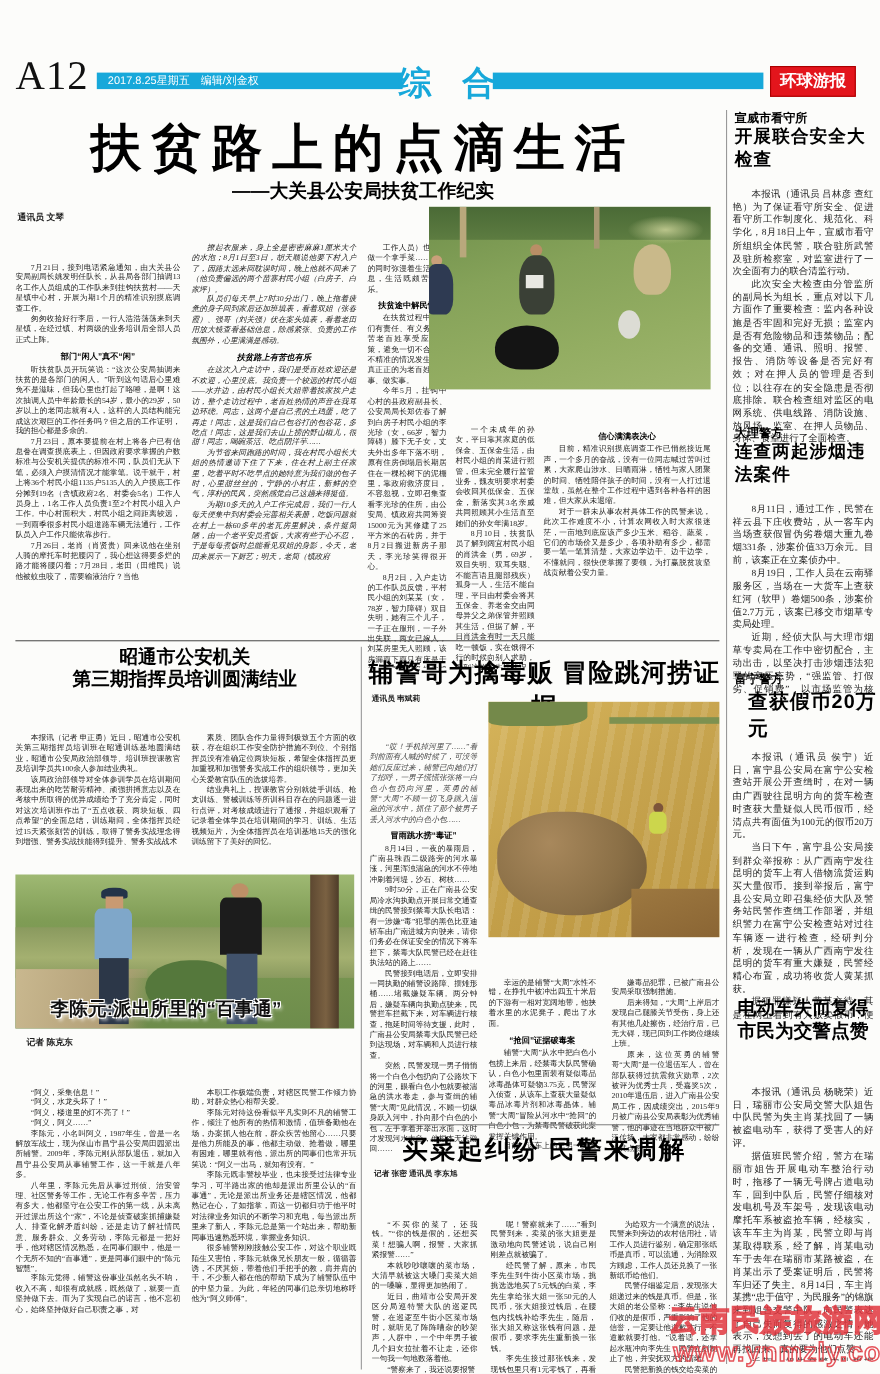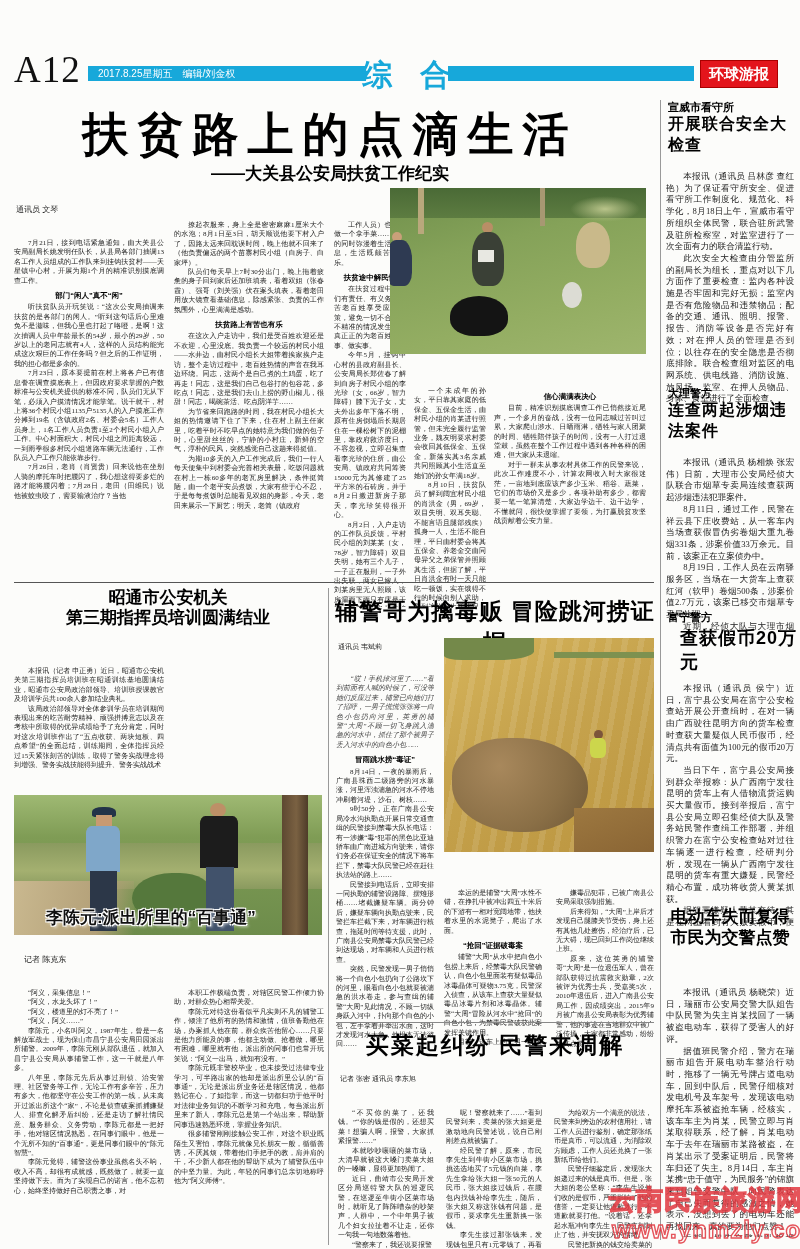--- a/index.html
+++ b/index.html
@@ -13,21 +13,21 @@
   .bar{background:var(--accent);height:15px;}
   .section{color:var(--accent);font-family:"Liberation Sans",sans-serif;font-weight:bold;
            font-size:30px;letter-spacing:10px;}
   .brand{background:var(--brand);color:#fff;font-family:"Liberation Sans",sans-serif;font-weight:bold;
          font-size:15px;line-height:26px;text-align:center;border:1px solid #a00;}
   
   .mainTitle{font-family:"Liberation Sans","DejaVu Sans",sans-serif;font-weight:900;font-size:46px;
              letter-spacing:9px;text-align:center;color:#000;white-space:nowrap;}
   .mainSub{font-family:"Liberation Sans",sans-serif;font-weight:bold;font-size:17px;text-align:center;color:#000;}
   .h2{font-family:"Liberation Sans",sans-serif;font-weight:900;text-align:center;color:#000;}
-  .byline{font-family:"Liberation Sans",sans-serif;font-size:8px;font-weight:normal;color:#222;margin-top:12px;}
+  .byline{font-family:"Liberation Sans",sans-serif;font-size:8px;font-weight:bold;color:#222;}
   
   .col{position:absolute;overflow:hidden;text-align:justify;font-size:7px;line-height:9.4px;color:#1c1c1c;margin-top:31px;}
   .col p.para{margin:0;text-indent:2em;}
   .col .intro{font-style:italic;color:#454545;}
   .subhead{font-family:"Liberation Sans",sans-serif;font-weight:bold;text-align:center;font-size:7.5px;
            margin:5px 0 3px;text-indent:0;color:#000;}
   .railcol{font-size:8.6px;line-height:11.7px;}
   .kicker{font-family:"Liberation Sans",sans-serif;font-weight:bold;font-size:11px;color:#000;}
   .railhead{font-family:"Liberation Sans",sans-serif;font-weight:900;font-size:16px;color:#000;letter-spacing:1px;}
   
@@ -53,26 +53,27 @@
   <div class="abs section" style="left:362px;top:55px;">综 合</div>
   <div class="abs bar" style="left:448px;top:66px;width:246px;"></div>
   <div class="abs brand" style="left:700px;top:60px;width:76px;height:26px;">环球游报</div>
 
   <div class="abs mainTitle" style="left:0;top:104px;width:660px;">扶贫路上的点滴生活</div>
   <div class="abs mainSub" style="left:0;top:162px;width:660px;">——大关县公安局扶贫工作纪实</div>
   <div class="abs byline" style="left:16px;top:192px;">通讯员 文琴</div>
 
   <div class="col" style="left:14px;top:208px;width:150px;height:368px;">
       <p class="para">7月21日，接到电话紧急通知，由大关县公安局副局长姚发明任队长，从县局各部门抽调13名工作人员组成的工作队来到挂钩扶贫村——天星镇中心村，开展为期1个月的精准识别摸底调查工作。</p>
+      <p class="para">匆匆收拾好行李后，一行人浩浩荡荡来到天星镇，在经过镇、村两级的业务培训后全部人员正式上阵。</p>
       <div class="subhead">部门“闲人”真不“闲”</div>
       <p class="para">听扶贫队员开玩笑说：“这次公安局抽调来扶贫的是各部门的闲人。”听到这句话后心里难免不是滋味，但我心里也打起了咯噔，是啊！这次抽调人员中年龄最长的54岁，最小的29岁，50岁以上的老同志就有4人，这样的人员结构能完成这次艰巨的工作任务吗？但之后的工作证明，我的担心都是多余的。</p>
       <p class="para">7月23日，原本要提前在村上将各户已有信息誊在调查摸底表上，但因政府要求掌握的户数标准与公安机关提供的标准不同，队员们无从下笔，必须入户摸清情况才能掌笔。说干就干，村上将36个村民小组1135户5135人的入户摸底工作分摊到19名（含镇政府2名、村委会5名）工作人员身上，1名工作人员负责1至2个村民小组入户工作。中心村面积大，村民小组之间距离较远，一到雨季很多村民小组道路车辆无法通行，工作队员入户工作只能依靠步行。</p>
       <p class="para">7月26日，老肖（肖贤贵）回来说他在坐别人骑的摩托车时把腰闪了，我心想这得要多烂的路才能将腰闪着；7月28日，老田（田维民）说他被蚊虫咬了，需要输液治疗？当他</p>
     </div>
-  <div class="col" style="left:174px;top:190px;width:150px;height:386px;">
+  <div class="col" style="left:174px;top:190px;width:150px;height:386px;font-style:italic;">
       <p class="para">撩起衣服来，身上全是密密麻麻1厘米大个的水泡；8月1日至3日，胡天顺说他要下村入户了，因路太远来回耽误时间，晚上他就不回来了（他负责偏远的两个苗寨村民小组（白房子、白家坪）。</p>
       <p class="para">队员们每天早上7时30分出门，晚上拖着疲惫的身子回到家后还加班填表，看着双姐（张春霞）、强哥（刘关强）伏在案头填表，看着老田用放大镜查看基础信息，除感紧张、负责的工作氛围外，心里满满是感动。</p>
       <div class="subhead">扶贫路上有苦也有乐</div>
       <p class="para">在这次入户走访中，我们是受百姓欢迎还是不欢迎，心里没底。我负责一个较远的村民小组——水井边，由村民小组长大姐带着挨家挨户走访，整个走访过程中，老百姓热情的声音在我耳边环绕。同志，这两个是自己煮的土鸡蛋，吃了再走！同志，这是我们自己包谷打的包谷花，多吃点！同志，这是我们去山上捞的野山椒儿，很甜！同志，喝碗茶活、吃点阴洋芋……</p>
       <p class="para">为节省来回跑路的时间，我在村民小组长大姐的热情邀请下住了下来，住在村上副主任家里，吃着平时不吃早点的她特意为我们做的包子时，心里甜丝丝的，宁静的小村庄，新鲜的空气，淳朴的民风，突然感觉自己这趟来得挺值。</p>
       <p class="para">为期10多天的入户工作完成后，我们一行人每天便集中到村委会完善相关表册，吃饭问题就在村上一栋60多年的老瓦房里解决，条件挺简陋，由一个老平安员煮饭，大家有些于心不忍，于是每每煮饭时总能看见双姐的身影，今天，老田来展示一下厨艺；明天，老简（镇政府</p>
     </div>
   <div class="col" style="left:334px;top:190px;width:72px;height:386px;">
       <p class="para">工作人员）也准备做一个拿手菜……工作的同时弥漫着生活的气息，生活既颇苦又欢乐。</p>
       <div class="subhead">扶贫途中解民忧</div>
@@ -108,20 +109,24 @@
   <div class="abs hrule" style="left:14px;top:582px;width:640px;"></div>
   <div class="abs vrule" style="left:328px;top:588px;height:657px;"></div>
   <div class="abs vrule" style="left:660px;top:100px;height:1140px;"></div>
 
   <div class="abs h2" style="left:14px;top:588px;width:308px;font-size:17px;line-height:20px;">昭通市公安机关</div>
   <div class="abs h2" style="left:14px;top:608px;width:308px;font-size:17px;line-height:20px;">第三期指挥员培训圆满结业</div>
   <div class="col" style="left:14px;top:636px;width:150px;height:154px;">
       <p class="para">本报讯（记者 申正勇）近日，昭通市公安机关第三期指挥员培训班在昭通训练基地圆满结业，昭通市公安局政治部领导、培训班授课教官及培训学员共100余人参加结业典礼。</p>
       <p class="para">该局政治部领导对全体参训学员在培训期间表现出来的吃苦耐劳精神、顽强拼搏意志以及在考核中所取得的优异成绩给予了充分肯定，同时对这次培训班作出了“五点收获、两块短板、四点希望”的全面总结，训练期间，全体指挥员经过15天紧张刻苦的训练，取得了警务实战理念得到增强、警务实战技能得到提升、警务实战战术</p>
     </div>
+  <div class="col" style="left:174px;top:636px;width:150px;height:154px;">
+      <p class="para">素质、团队合作力量得到极致五个方面的收获，存在组织工作安全防护措施不到位、个别指挥员没有准确定位两块短板，希望全体指挥员更加重视和加强警务实战工作的组织领导，更加关心关爱教官队伍的选拔培养。</p>
+      <p class="para">结业典礼上，授课教官分别就徒手训练、枪支训练、警械训练等所训科目存在的问题逐一进行点评，对考核成绩进行了通报，并组织观看了记录着全体学员在培训期间的学习、训练、生活视频短片，为全体指挥员在培训基地15天的强化训练留下了美好的回忆。</p>
+    </div>
 
   <div class="ph" style="left:14px;top:795px;width:308px;height:140px;background:linear-gradient(#9fb973,#7f9c55 30%,#6d8c4b);">
     <div style="left:0;top:48px;width:308px;height:46px;background:linear-gradient(#8a9a5f,#a4b070 60%,#8a9a5f);"></div>
     <div style="left:0;top:86px;width:120px;height:54px;background:linear-gradient(100deg,#c9b88f,#b3a078 70%,transparent);"></div>
     <div style="left:118px;top:78px;width:80px;height:50px;border-radius:50% 40% 45% 50%;background:#55783c;"></div>
     <div style="left:78px;top:12px;width:24px;height:10px;border-radius:45% 45% 20% 20%;background:#233348;"></div>
     <div style="left:82px;top:20px;width:16px;height:12px;background:#c99a72;"></div>
     <div style="left:72px;top:31px;width:34px;height:46px;border-radius:16% 16% 0 0;background:#7fa7c9;"></div>
     <div style="left:76px;top:76px;width:27px;height:60px;background:#2c3748;"></div>
     <div style="left:196px;top:8px;width:16px;height:14px;border-radius:50%;background:#bd9067;"></div>
@@ -205,21 +210,20 @@
   <div class="abs kicker" style="left:668px;top:100px;">宣威市看守所</div>
   <div class="abs railhead" style="left:668px;top:114px;">开展联合安全大检查</div>
   <div class="col railcol" style="left:666px;top:140px;width:128px;height:234px;">
       <p class="para">本报讯（通讯员 吕林彦 查红艳）为了保证看守所安全、促进看守所工作制度化、规范化、科学化，8月18日上午，宣威市看守所组织全体民警，联合驻所武警及驻所检察室，对监室进行了一次全面有力的联合清监行动。</p>
       <p class="para">此次安全大检查由分管监所的副局长为组长，重点对以下几方面作了重要检查：监内各种设施是否牢固和完好无损；监室内是否有危险物品和违禁物品；配备的交通、通讯、照明、报警、报告、消防等设备是否完好有效；对在押人员的管理是否到位；以往存在的安全隐患是否彻底排除。联合检查组对监区的电网系统、供电线路、消防设施、放风场、监室、在押人员物品、身体、食堂进行了全面检查。</p>
     </div>
 
   <div class="abs kicker" style="left:668px;top:386px;">大理警方</div>
   <div class="abs railhead" style="left:668px;top:400px;">连查两起涉烟违法案件</div>
   <div class="col railcol" style="left:666px;top:426px;width:128px;height:176px;">
-      <p class="para">本报讯（通讯员 杨相焕 张宏伟）日前，大理市公安局经侦大队联合市烟草专卖局连续查获两起涉烟违法犯罪案件。</p>
       <p class="para">8月11日，通过工作，民警在祥云县下庄收费站，从一客车内当场查获假冒伪劣卷烟大重九卷烟331条，涉案价值33万余元。目前，该案正在立案侦办中。</p>
       <p class="para">8月19日，工作人员在云南驿服务区，当场在一大货车上查获红河（软甲）卷烟500条，涉案价值2.7万元，该案已移交市烟草专卖局处理。</p>
       <p class="para">近期，经侦大队与大理市烟草专卖局在工作中密切配合，主动出击，以坚决打击涉烟违法犯罪的高压态势，“强监管、打假劣、促销费”，以市场监管为核心，不断加大刑事、行政案件查处力度，严厉打击各类涉烟违法犯罪，工作取得了显著成效。</p>
     </div>
 
   <div class="abs kicker" style="left:668px;top:610px;">富宁警方</div>
   <div class="abs railhead" style="left:680px;top:626px;font-size:18px;">查获假币20万元</div>
   <div class="col railcol" style="left:666px;top:652px;width:128px;height:244px;">
       <p class="para">本报讯（通讯员 侯宁）近日，富宁县公安局在富宁公安检查站开展公开查缉时，在对一辆由广西驶往昆明方向的货车检查时查获大量疑似人民币假币，经清点共有面值为100元的假币20万元。</p>
       <p class="para">当日下午，富宁县公安局接到群众举报称：从广西南宁发往昆明的货车上有人借物流货运购买大量假币。接到举报后，富宁县公安局立即召集经侦大队及警务站民警作查缉工作部署，并组织警力在富宁公安检查站对过往车辆逐一进行检查，经研判分析，发现在一辆从广西南宁发往昆明的货车有重大嫌疑，民警经精心布置，成功将收货人黄某抓获。</p>

